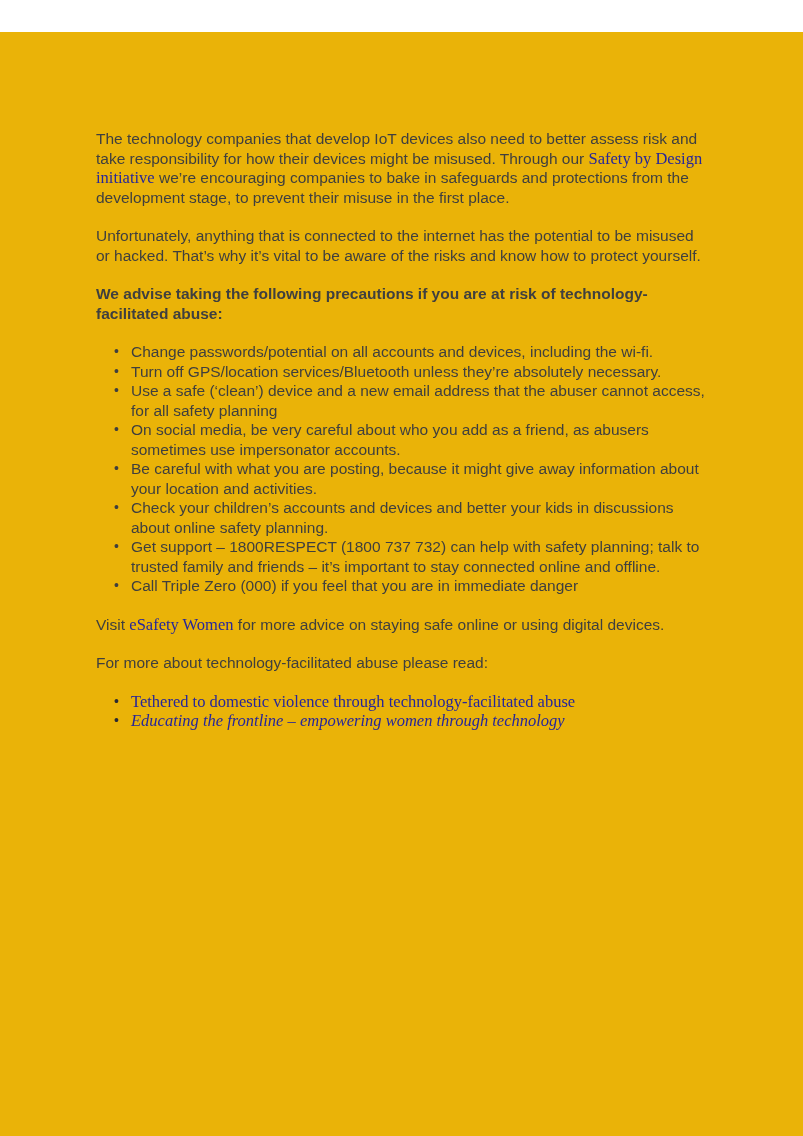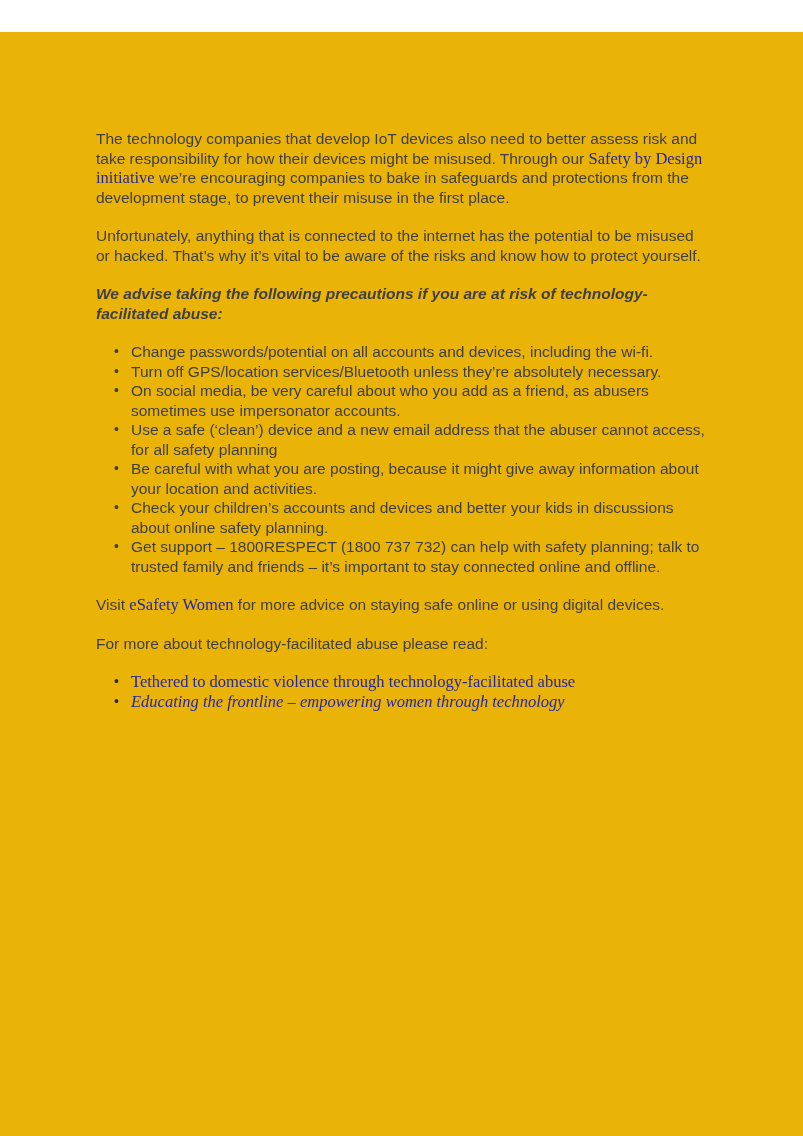--- a/index.html
+++ b/index.html
@@ -23,21 +23,20 @@
     left: 96px;
     top: 97px;
     width: 614px;
   }
   .content p {
     margin: 0 0 19px 0;
   }
   .heading {
     font-weight: bold;
     margin: 0 0 19px 0;
-    font-style: italic;
   }
   ul {
     margin: 0 0 19px 0;
     padding: 0 0 0 35px;
     list-style: none;
   }
   ul li {
     position: relative;
     margin: 0;
   }
@@ -70,25 +69,26 @@
 
     <p><span>The technology companies that develop IoT devices also need to better assess risk and take responsibility for how their devices might be misused. Through our </span><a class="doc-link" style="color: rgb(38, 38, 155);">Safety by Design initiative</a><span> we’re encouraging companies to bake in safeguards and protections from the development stage, to prevent their misuse in the first place.</span></p>
 
     <p>Unfortunately, anything that is connected to the internet has the potential to be misused or hacked. That’s why it’s vital to be aware of the risks and know how to protect yourself.</p>
 
     <p class="heading">We advise taking the following precautions if you are at risk of technology-facilitated abuse:</p>
 
     <ul>
       <li>Change passwords/potential on all accounts and devices, including the wi-fi.</li>
       <li>Turn off GPS/location services/Bluetooth unless they’re absolutely necessary.</li>
+      <li>Use a safe (‘clean’) device and a new email address that the abuser cannot access, for all safety planning</li>
       <li>On social media, be very careful about who you add as a friend, as abusers sometimes use impersonator accounts.</li>
-      <li>Use a safe (‘clean’) device and a new email address that the abuser cannot access, for all safety planning</li>
       <li>Be careful with what you are posting, because it might give away information about your location and activities.</li>
       <li>Check your children’s accounts and devices and better your kids in discussions about online safety planning.</li>
       <li>Get support – 1800RESPECT (1800 737 732) can help with safety planning; talk to trusted family and friends – it’s important to stay connected online and offline.</li>
+      <li>Call Triple Zero (000) if you feel that you are in immediate danger</li>
     </ul>
 
     <p><span>Visit </span><a class="doc-link" style="color: rgb(38, 38, 155);">eSafety Women</a><span> for more advice on staying safe online or using digital devices.</span></p>
 
     <p>For more about technology-facilitated abuse please read:</p>
 
     <ul class="links-list">
       <li><a class="doc-link" style="color: rgb(38, 38, 155);">Tethered to domestic violence through technology-facilitated abuse</a></li>
       <li><a class="doc-link" style="color: rgb(38, 38, 155); font-style: italic;">Educating the frontline – empowering women through technology</a></li>
     </ul>

